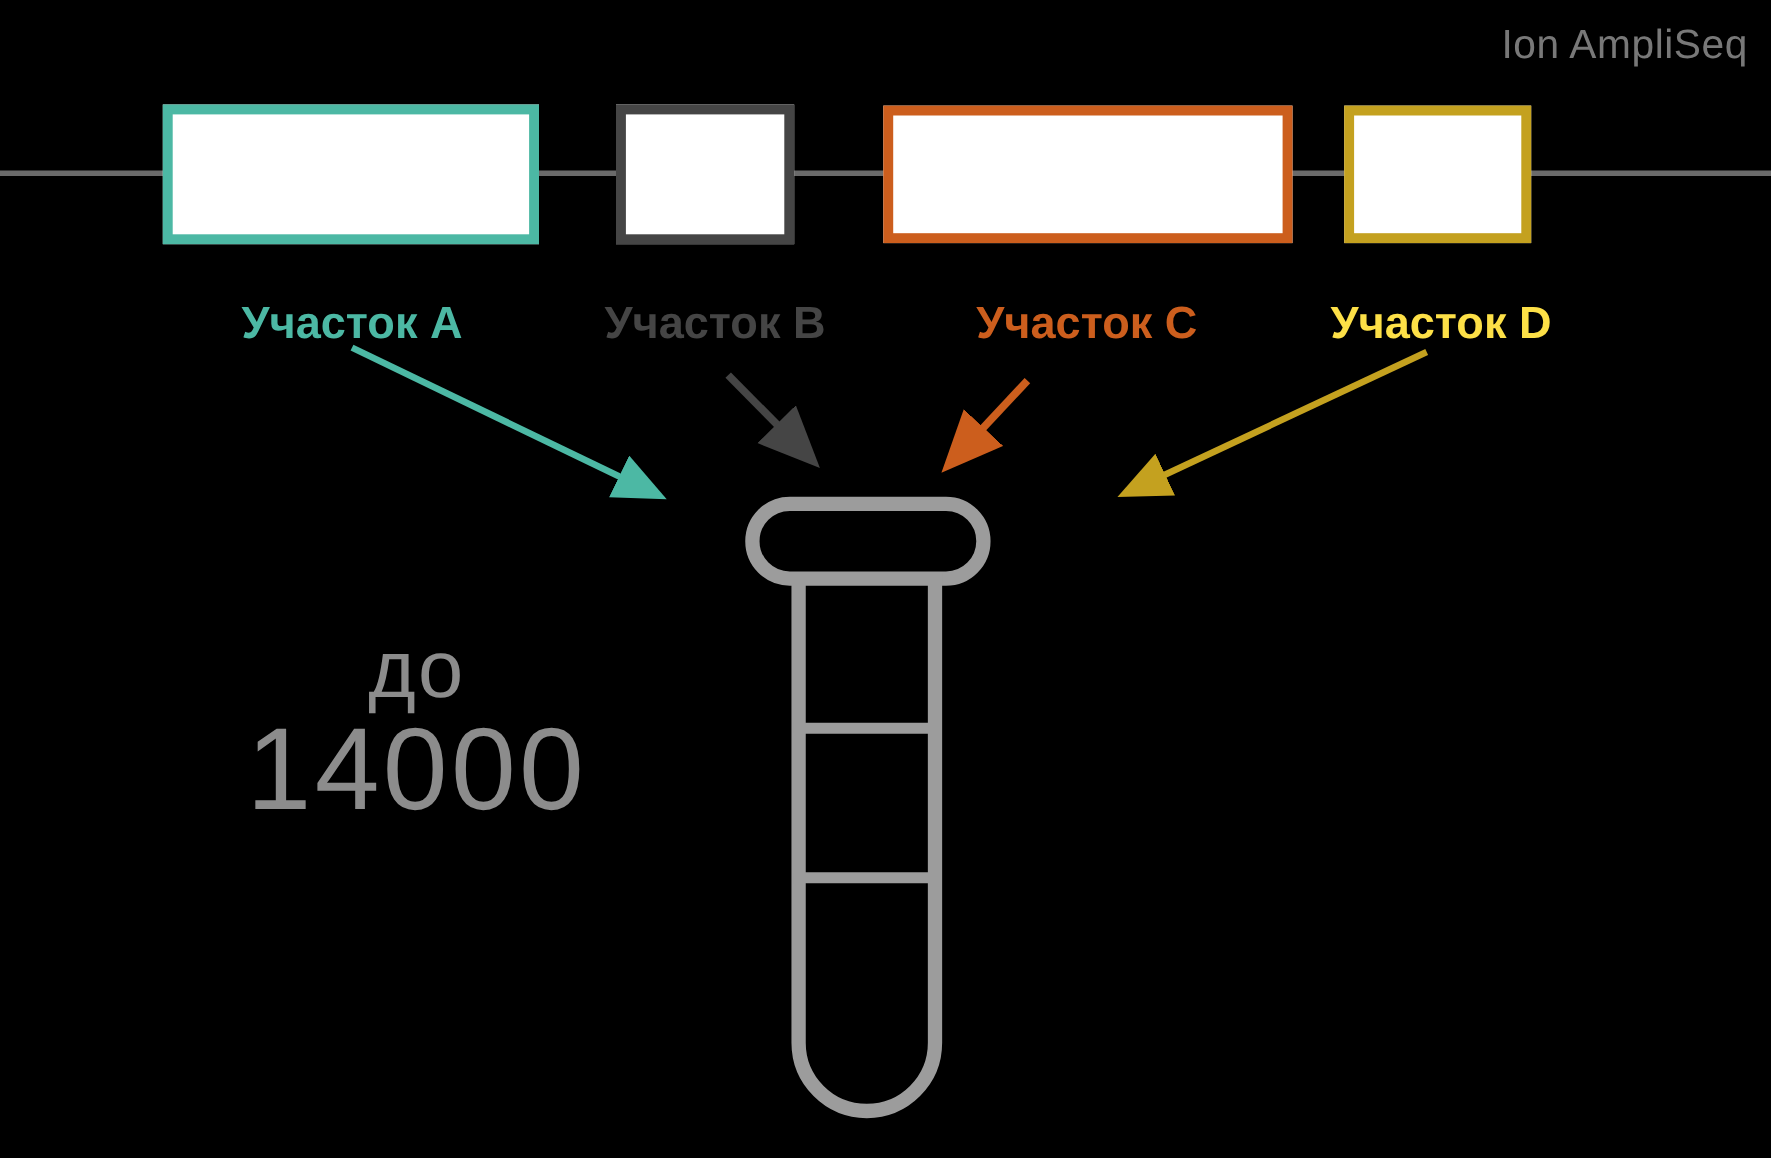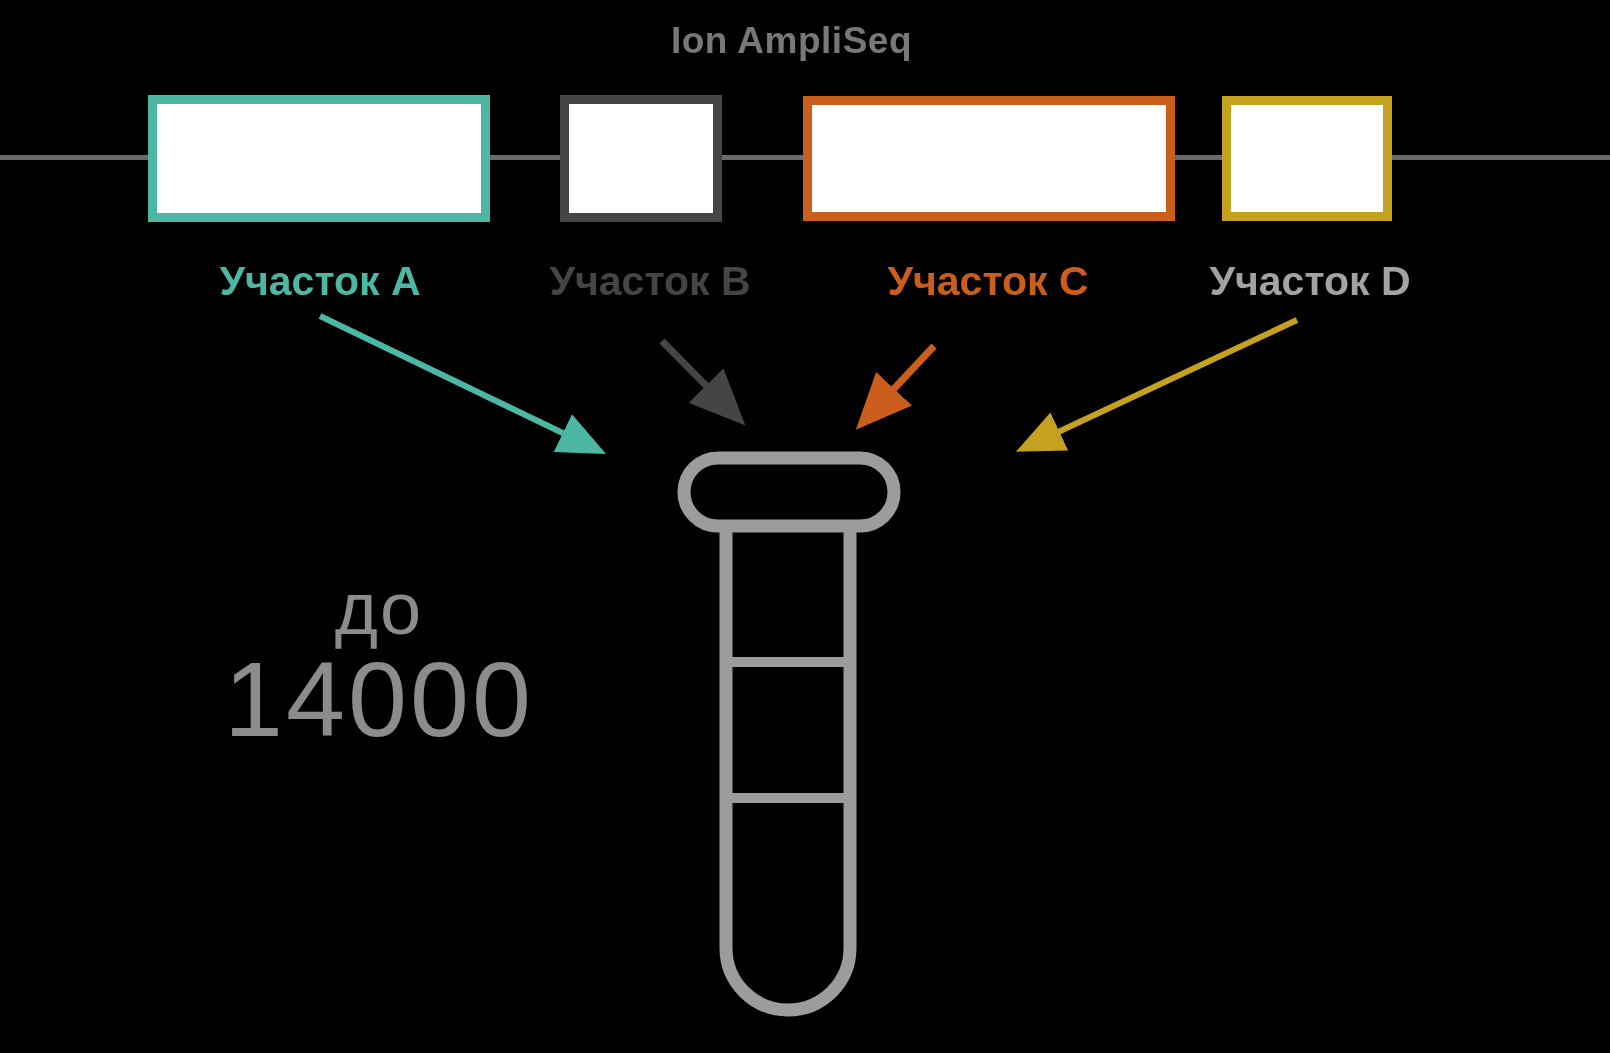--- a/index.html
+++ b/index.html
@@ -10,25 +10,25 @@
   .canvas {
     position: relative;
     width: 1610px;
     height: 1053px;
     overflow: hidden;
     font-family: "Liberation Sans", sans-serif;
   }
   .diagram-title {
     position: absolute;
     top: 20px;
-    left: 4px;
+    left: 14px;
     width: 1575px;
-    text-align: center;
+    text-align: right;
     font-size: 37px;
-    font-weight: bold;
+    font-weight: normal;
     letter-spacing: 0.5px;
   }
   .genome-line {
     position: absolute;
     top: 155px;
     left: 0;
     width: 1610px;
     height: 5px;
   }
   .region-box {
@@ -36,21 +36,21 @@
     background: #ffffff;
     border: 9px solid;
     box-sizing: border-box;
   }
   .box-a { left: 148px; top: 95px;  width: 342px; height: 127px; }
   .box-b { left: 560px; top: 95px;  width: 162px; height: 127px; }
   .box-c { left: 803px; top: 96px;  width: 372px; height: 125px; }
   .box-d { left: 1222px; top: 96px; width: 170px; height: 125px; }
   .region-label {
     position: absolute;
-    top: 258px;
+    top: 270px;
     width: 340px;
     text-align: center;
     font-size: 41px;
     font-weight: bold;
     white-space: nowrap;
   }
   .label-a { left: 150px; }
   .label-b { left: 480px; }
   .label-c { left: 818px; }
   .label-d { left: 1140px; }
@@ -96,21 +96,21 @@
   <div class="genome-line" style="background: rgb(106, 106, 106);"></div>
 
   <div class="region-box box-a" style="border-color: rgb(76, 184, 164);"></div>
   <div class="region-box box-b" style="border-color: rgb(69, 69, 69);"></div>
   <div class="region-box box-c" style="border-color: rgb(204, 94, 29);"></div>
   <div class="region-box box-d" style="border-color: rgb(196, 161, 31);"></div>
 
   <div class="region-label label-a" style="color: rgb(76, 184, 164);">Участок A</div>
   <div class="region-label label-c" style="color: rgb(204, 94, 29);">Участок C</div>
   <div class="region-label label-b" style="color: rgb(69, 69, 69);">Участок B</div>
-  <div class="region-label label-d" style="color: #a3a3a3;">Участок D</div>
+  <div class="region-label label-d" style="color: #fde047;">Участок D</div>
 
   <svg class="overlay-svg" viewBox="0 0 1610 1053" xmlns="http://www.w3.org/2000/svg">
     <defs>
       <marker id="arrowA" markerWidth="12" markerHeight="10" refX="6.5" refY="3.5" orient="auto" markerUnits="strokeWidth">
         <path d="M0,0 L8,3.5 L0,7 Z" style="fill: rgb(76, 184, 164);"></path>
       </marker>
       <marker id="arrowB" markerWidth="12" markerHeight="10" refX="6.5" refY="3.5" orient="auto" markerUnits="strokeWidth">
         <path d="M0,0 L8,3.5 L0,7 Z" style="fill: rgb(69, 69, 69);"></path>
       </marker>
       <marker id="arrowC" markerWidth="12" markerHeight="10" refX="6.5" refY="3.5" orient="auto" markerUnits="strokeWidth">

